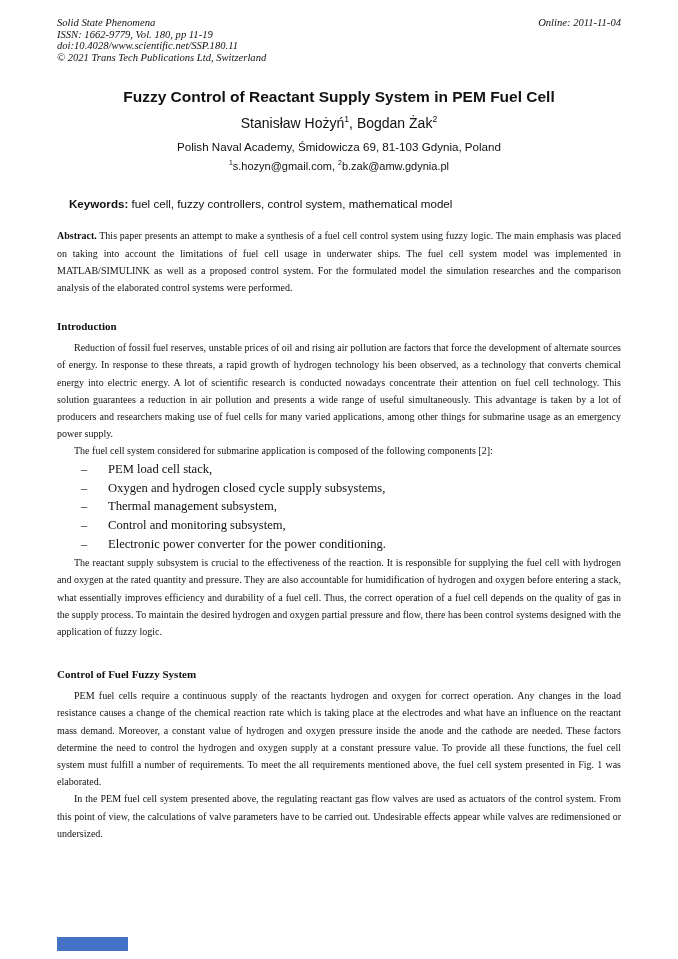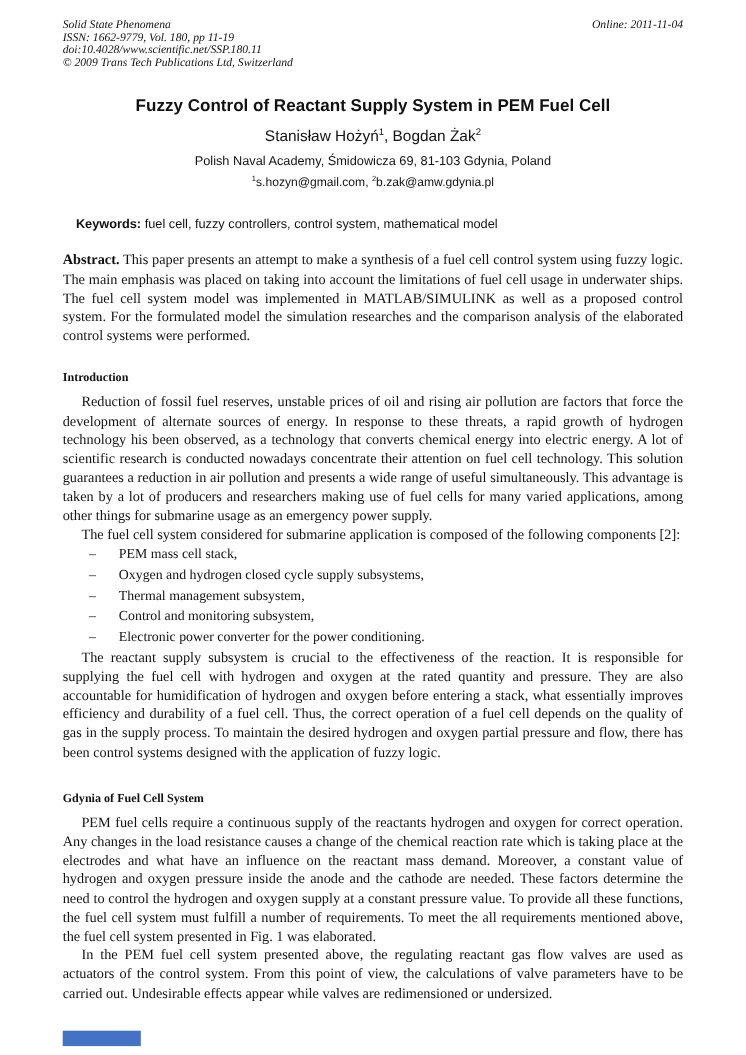--- a/index.html
+++ b/index.html
@@ -23,21 +23,21 @@
              font-family:"Liberation Sans", sans-serif; font-size:14px; line-height:18px; }
   sup { font-size:62%; line-height:0; }
   .affil { margin-top:8px; text-align:center;
            font-family:"Liberation Sans", sans-serif; font-size:11.6px; line-height:14px; }
   .emails { margin-top:6px; text-align:center;
             font-family:"Liberation Sans", sans-serif; font-size:11px; line-height:13px; }
 
   .keywords { margin-top:24px; font-family:"Liberation Sans", sans-serif; font-size:11.6px; line-height:14px; }
   .keywords b { font-weight:bold;padding-left:12px; }
 
-  .bodytext { font-size:13px; line-height:17.2px; text-align:justify; }
+  .bodytext { font-size:10px; line-height:17.2px; text-align:justify; }
   .abstract { margin-top:16px; }
   .abstract b { font-weight:bold; }
 
   .sec-heading { font-weight:bold; font-size:11px; line-height:17px; margin-top:22px; margin-bottom:4px; }
   .sec-heading.second { margin-top:26px; }
   .indent { text-indent:17px; }
 
   ul.dash { list-style:none; padding-left:24px; font-size:12.6px; }
   ul.dash li { display:flex; line-height:18.9px; text-align:left; }
   ul.dash li .marker { width:27px; flex:0 0 27px; }
@@ -47,21 +47,21 @@
 </head>
 <body>
 
 <div class="page">
 
   <div class="hdr">
     <div class="left">
       <div>Solid State Phenomena</div>
       <div>ISSN: 1662-9779, Vol. 180, pp 11-19</div>
       <div>doi:10.4028/www.scientific.net/SSP.180.11</div>
-      <div>© 2009 Trans Tech Publications Ltd, Switzerland</div>
+      <div>© 2021 Trans Tech Publications Ltd, Switzerland</div>
     </div>
     <div class="right">Online: 2011-11-04</div>
   </div>
 
   <h1 class="title">Fuzzy Control of Reactant Supply System in PEM Fuel Cell</h1>
 
   <div class="authors"><span>Stanisław Hożyń</span><sup>1</sup><span>, </span><span>Bogdan Żak</span><sup>2</sup></div>
 
   <div class="affil">Polish Naval Academy, Śmidowicza 69, 81-103 Gdynia, Poland</div>
 
@@ -72,21 +72,21 @@
   <p class="bodytext abstract"><b>Abstract.</b><span> This paper presents an attempt to make a synthesis of a fuel cell control system using fuzzy logic. The main emphasis was placed on taking into account the limitations of fuel cell usage in underwater ships. The fuel cell system model was implemented in MATLAB/SIMULINK as well as a proposed control system. For the formulated model the simulation researches and the comparison analysis of the elaborated control systems were performed.</span></p>
 
   <h2 class="sec-heading">Introduction</h2>
 
   <p class="bodytext indent">Reduction of fossil fuel reserves, unstable prices of oil and rising air pollution are factors that force the development of alternate sources of energy. In response to these threats, a rapid growth of hydrogen technology his been observed, as a technology that converts chemical energy into electric energy. A lot of scientific research is conducted nowadays concentrate their attention on fuel cell technology. This solution guarantees a reduction in air pollution and presents a wide range of useful simultaneously. This advantage is taken by a lot of producers and researchers making use of fuel cells for many varied applications, among other things for submarine usage as an emergency power supply.</p>
   <p class="bodytext indent">The fuel cell system considered for submarine application is composed of the following components [2]:</p>
 
   <ul class="dash">
     <li>
         <span class="marker">–</span>
-        <span class="txt">PEM mass cell stack,</span>
+        <span class="txt">PEM load cell stack,</span>
       </li>
     <li>
         <span class="marker">–</span>
         <span class="txt">Oxygen and hydrogen closed cycle supply subsystems,</span>
       </li>
     <li>
         <span class="marker">–</span>
         <span class="txt">Thermal management subsystem,</span>
       </li>
     <li>
@@ -94,20 +94,20 @@
         <span class="txt">Control and monitoring subsystem,</span>
       </li>
     <li>
         <span class="marker">–</span>
         <span class="txt">Electronic power converter for the power conditioning.</span>
       </li>
   </ul>
 
   <p class="bodytext indent">The reactant supply subsystem is crucial to the effectiveness of the reaction. It is responsible for supplying the fuel cell with hydrogen and oxygen at the rated quantity and pressure. They are also accountable for humidification of hydrogen and oxygen before entering a stack, what essentially improves efficiency and durability of a fuel cell. Thus, the correct operation of a fuel cell depends on the quality of gas in the supply process. To maintain the desired hydrogen and oxygen partial pressure and flow, there has been control systems designed with the application of fuzzy logic.</p>
 
-  <h2 class="sec-heading second">Gdynia of Fuel Cell System</h2>
+  <h2 class="sec-heading second">Control of Fuel Fuzzy System</h2>
 
   <p class="bodytext indent">PEM fuel cells require a continuous supply of the reactants hydrogen and oxygen for correct operation. Any changes in the load resistance causes a change of the chemical reaction rate which is taking place at the electrodes and what have an influence on the reactant mass demand. Moreover, a constant value of hydrogen and oxygen pressure inside the anode and the cathode are needed. These factors determine the need to control the hydrogen and oxygen supply at a constant pressure value. To provide all these functions, the fuel cell system must fulfill a number of requirements. To meet the all requirements mentioned above, the fuel cell system presented in Fig. 1 was elaborated.</p>
   <p class="bodytext indent">In the PEM fuel cell system presented above, the regulating reactant gas flow valves are used as actuators of the control system. From this point of view, the calculations of valve parameters have to be carried out. Undesirable effects appear while valves are redimensioned or undersized.</p>
 
 </div>
 
 <div class="bluebar" style="background: rgb(68, 114, 196);"></div>
 
 </body></html>

